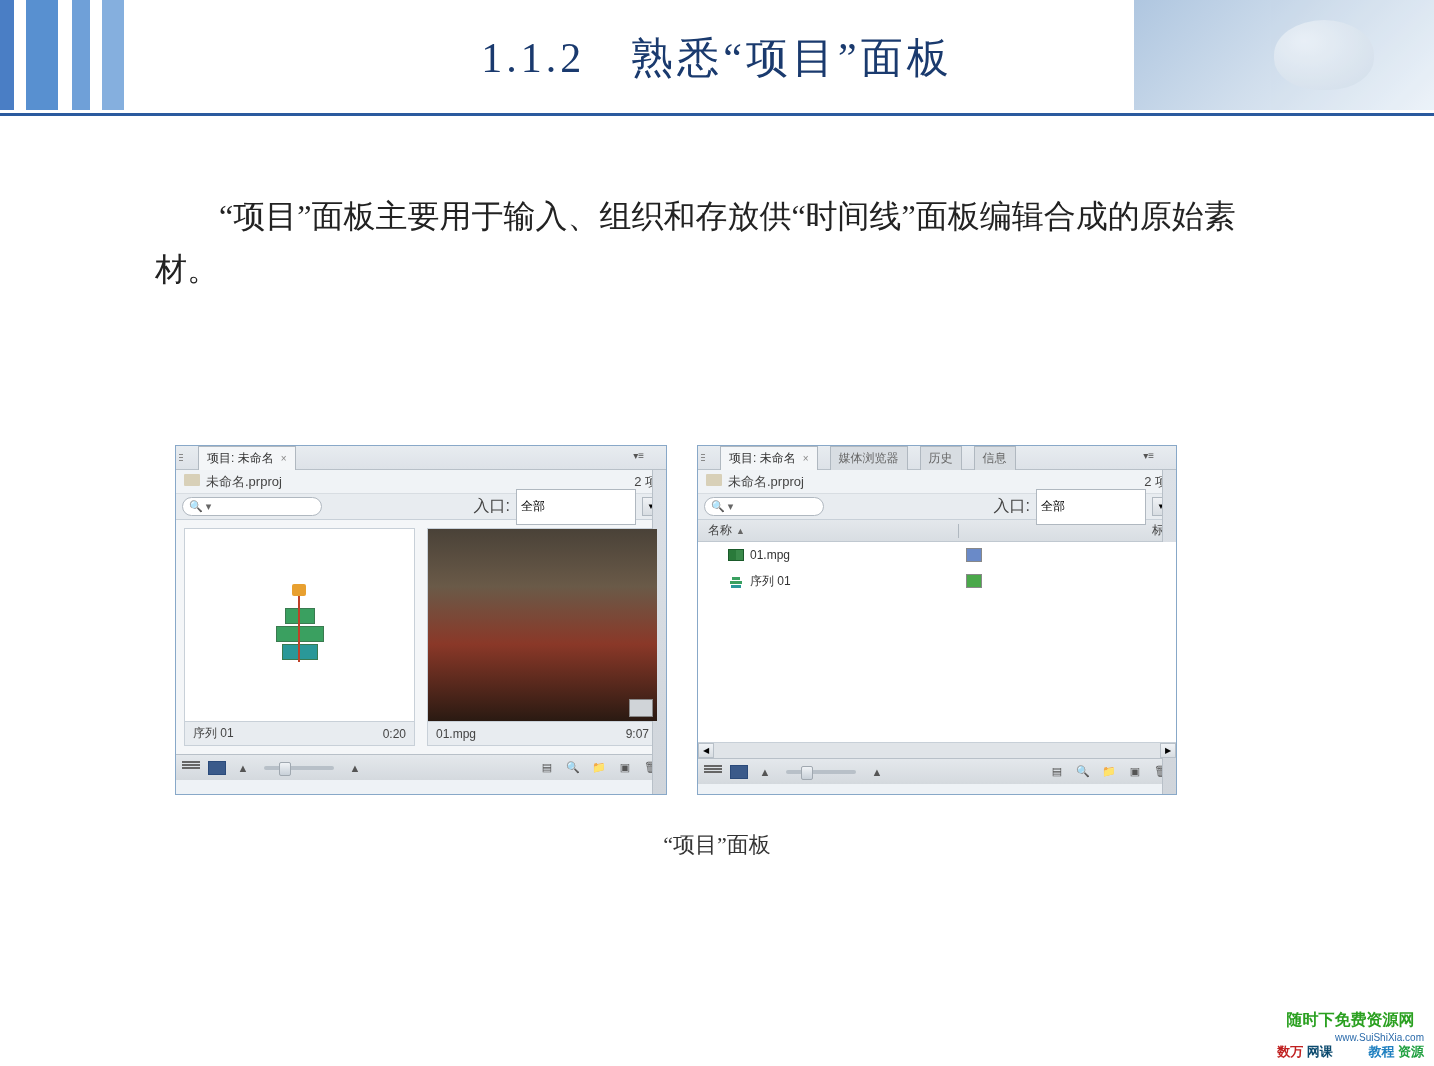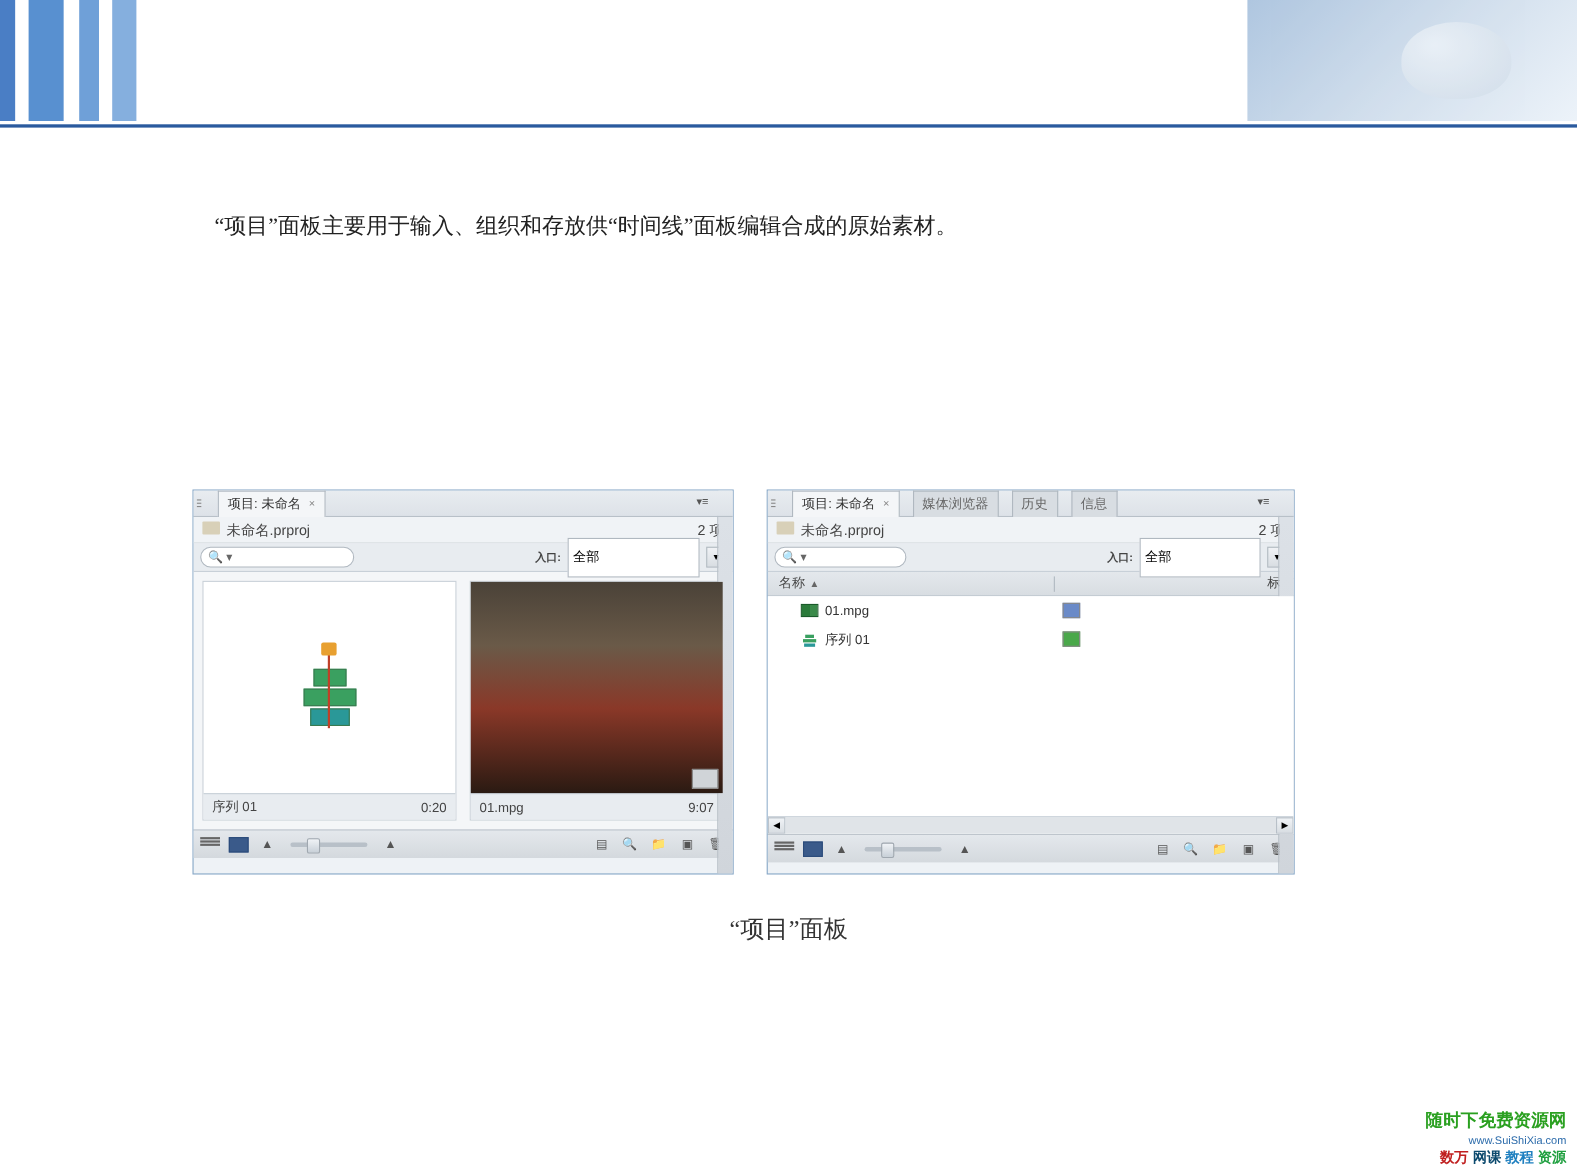--- a/index.html
+++ b/index.html
@@ -13,21 +13,21 @@
 .s3 { width: 32px; background: #5890d0; }
 .s4 { width: 14px; background: #fff; }
 .s5 { width: 18px; background: #6fa0d8; }
 .s6 { width: 12px; background: #fff; }
 .s7 { width: 22px; background: #85afde; }
 .header-img { position: absolute; right: 0; top: 0; width: 300px; height: 110px; background: linear-gradient(135deg, #9bb8d8 0%, #c5d6e8 50%, #e8f0f8 100%); opacity: 0.8; }
 .mouse-shape { position: absolute; right: 60px; top: 20px; width: 100px; height: 70px; background: radial-gradient(ellipse at 30% 30%, #f0f5fa, #c0d0e0); border-radius: 50% 50% 45% 45%; opacity: 0.7; }
 .title { position: absolute; left: 50%; top: 30px; transform: translateX(-50%); font-size: 42px; color: #1a3a6e; font-family: "SimSun", serif; letter-spacing: 4px; }
 .header-line { position: absolute; top: 113px; left: 0; width: 100%; height: 3px; background: #2a5a9e; }
 
-.body-text { position: absolute; top: 190px; left: 155px; right: 150px; font-size: 20px; color: #222; font-family: "SimSun", serif; line-height: 1.65; }
+.body-text { position: absolute; top: 190px; left: 155px; right: 150px; font-size: 32px; color: #222; font-family: "SimSun", serif; line-height: 1.65; }
 .body-text .indent { text-indent: 2em; display: block; }
 
 .panels { position: absolute; top: 445px; left: 175px; display: flex; gap: 30px; }
 
 .ppanel { border: 1px solid #88a8c8; background: #eef2f6; position: relative; }
 .p1 { width: 492px; height: 350px; }
 .p2 { width: 480px; height: 350px; }
 
 .tab-bar { height: 24px; background: linear-gradient(#e8ecf0, #dde2e8); display: flex; align-items: center; border-bottom: 1px solid #b8c0c8; position: relative; gap: 10px; }
 .grip { width: 10px; display: flex; flex-direction: column; gap: 2px; padding-left: 3px; }
@@ -37,21 +37,21 @@
 .tab .x { font-size: 10px; color: #888; margin-left: 3px; }
 .menu-btn { position: absolute; right: 22px; top: 4px; font-size: 10px; color: #555; }
 .side-grip { position: absolute; right: 0; top: 0; width: 14px; height: 100%; background: linear-gradient(#dde2e8, #d0d5db); border-left: 1px solid #b8c0c8; }
 
 .proj-row { height: 24px; background: #f0f3f6; display: flex; align-items: center; padding: 0 8px; font-size: 13px; color: #444; justify-content: space-between; border-bottom: 1px solid #d8dde2; }
 .folder-icon { width: 16px; height: 12px; background: #d8d0b8; border-radius: 1px; margin-right: 6px; display: inline-block; }
 
 .search-row { height: 26px; background: #e8ecf0; display: flex; align-items: center; padding: 0 6px; gap: 6px; border-bottom: 1px solid #c8d0d8; }
 .search-box { flex: 0 0 auto; width: 140px; height: 19px; background: #fff; border: 1px solid #b0b8c0; border-radius: 10px; display: flex; align-items: center; padding: 0 6px; font-size: 11px; color: #666; }
 .p2 .search-box { width: 120px; }
-.entry-label { font-size: 10px; color: #444; margin-left: auto; font-weight: bold; }
+.entry-label { font-size: 16px; color: #444; margin-left: auto; }
 .entry-select { width: 120px; height: 36px; background: #fff; border: 1px solid #b0b8c0; font-size: 12px; padding: 0 4px; display: flex; align-items: center; justify-content: space-between; }
 .p2 .entry-select { width: 110px; }
 .dd { width: 18px; height: 19px; background: linear-gradient(#f0f2f5, #d8dde2); border: 1px solid #b0b8c0; font-size: 8px; display: flex; align-items: center; justify-content: center; }
 
 .thumb-area { height: 234px; background: #f4f6f8; display: flex; padding: 8px; gap: 12px; }
 .thumb { flex: 1; border: 1px solid #c8d0d8; background: #fff; display: flex; flex-direction: column; }
 .thumb-img { flex: 1; display: flex; align-items: center; justify-content: center; position: relative; }
 .seq-icon { position: relative; width: 80px; height: 90px; }
 .seq-bar { position: absolute; border: 1px solid #3a7a50; }
 .sb1 { width: 30px; height: 16px; background: #3aa060; left: 25px; top: 28px; }
@@ -93,39 +93,40 @@
 .slider::after { content: ""; position: absolute; left: 15px; top: -4px; width: 10px; height: 12px; background: linear-gradient(#f0f3f6, #c8d0d8); border: 1px solid #a0a8b0; border-radius: 2px; }
 
 .caption { position: absolute; top: 830px; left: 50%; transform: translateX(-50%); font-size: 22px; color: #333; font-family: "SimSun", serif; }
 
 .watermark { position: absolute; right: 10px; bottom: 5px; text-align: right; font-size: 16px; line-height: 1.3; }
 .wm1 { color: #2aa020; font-weight: bold; text-align: center; }
 .wm2 { color: #2a6aaa; font-size: 10px; }
 .wm3 { font-size: 13px; }
 .wm3 .r1 { color: #c02020; font-weight: bold; }
 .wm3 .r2 { color: #0c4a6e; font-weight: bold; }
-.wm3 .r3 { color: #2080c0; font-weight: bold; }
+.wm3 .r3 { color: #2080c0; font-weight: bold; margin-left: 32px; }
 .wm3 .r4 { color: #20a040; font-weight: bold; }
 </style>
 </head>
 <body>
 
 <div class="header">
   <div class="stripes">
     <div class="stripe s1"></div>
       <div class="stripe s2"></div>
       <div class="stripe s3"></div>
     <div class="stripe s4"></div>
       <div class="stripe s5"></div>
       <div class="stripe s6"></div>
       <div class="stripe s7"></div>
   </div>
   <div class="header-img">
     <div class="mouse-shape"></div>
   </div>
+  <div class="title">1.1.2　熟悉“项目”面板</div>
   <div class="header-line"></div>
 </div>
 
 <div class="body-text">
   <span class="indent">“项目”面板主要用于输入、组织和存放供“时间线”面板编辑合成的原始素材。</span>
 </div>
 
 <div class="panels">
 
   <div class="ppanel p1">

